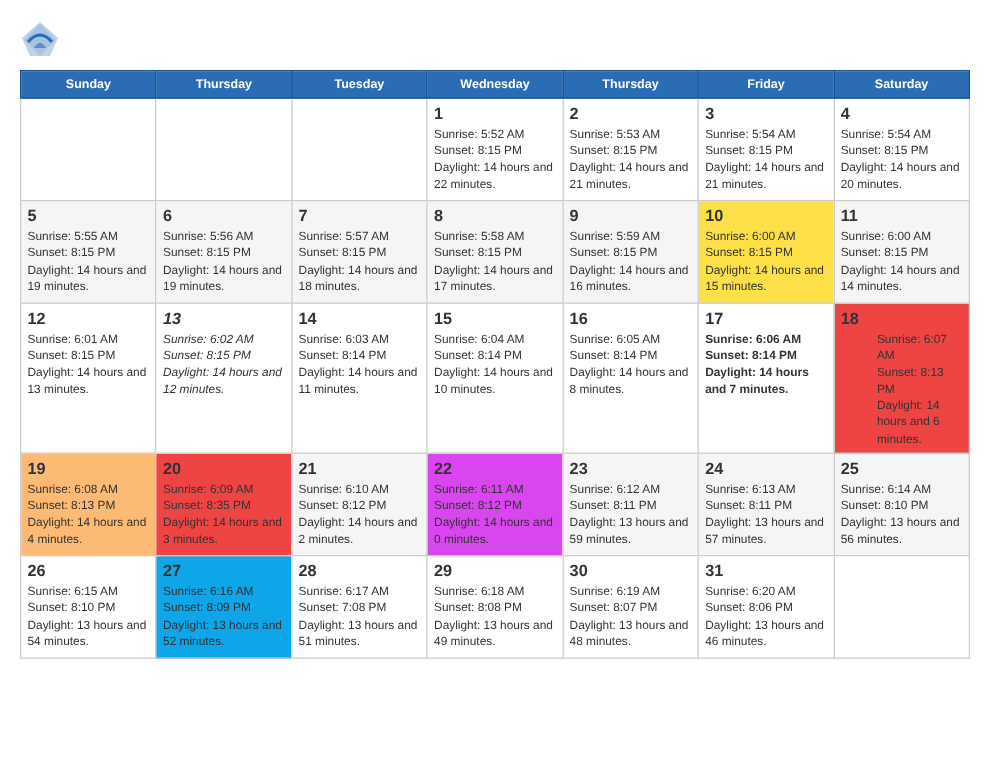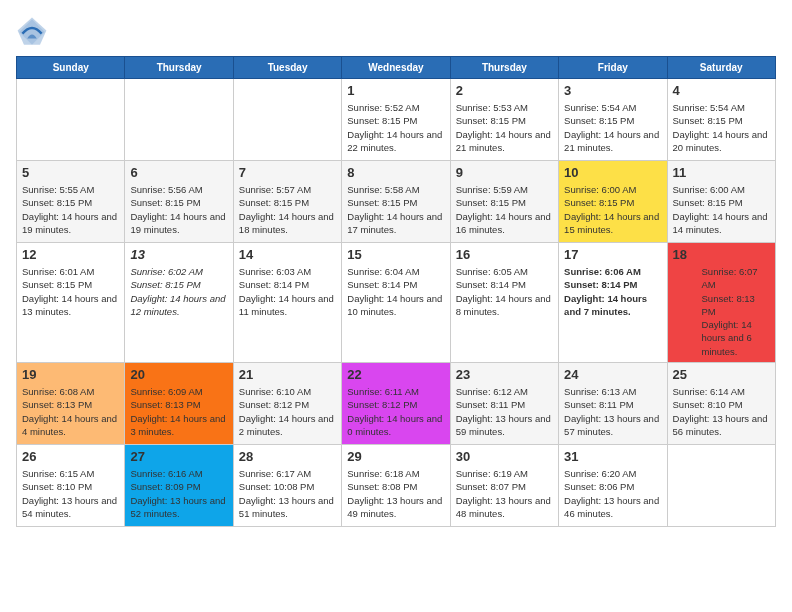--- a/index.html
+++ b/index.html
@@ -237,24 +237,24 @@
 Daylight: 14 hours and 6 minutes.</div>
         </td>
       </tr>
       <tr>
         <td style="background-color: #fdba74;">
           <span class="day-num">19</span>
           <div class="cell-info" style="white-space: pre-line;">Sunrise: 6:08 AM
 Sunset: 8:13 PM
 Daylight: 14 hours and 4 minutes.</div>
         </td>
-        <td style="background-color: #f97316;">
+        <td style="background-color: #ef4444;">
           <span class="day-num">20</span>
           <div class="cell-info" style="white-space: pre-line;">Sunrise: 6:09 AM
-Sunset: 8:13 PM
+Sunset: 8:35 PM
 Daylight: 14 hours and 3 minutes.</div>
         </td>
         <td style="background-color: rgb(245, 245, 245);">
           <span class="day-num">21</span>
           <div class="cell-info" style="white-space: pre-line;">Sunrise: 6:10 AM
 Sunset: 8:12 PM
 Daylight: 14 hours and 2 minutes.</div>
         </td>
         <td style="background-color: #d946ef;">
           <span class="day-num">22</span>
@@ -290,21 +290,21 @@
         </td>
         <td style="background-color: #0ea5e9;">
           <span class="day-num">27</span>
           <div class="cell-info" style="white-space: pre-line;">Sunrise: 6:16 AM
 Sunset: 8:09 PM
 Daylight: 13 hours and 52 minutes.</div>
         </td>
         <td style="background-color: rgb(255, 255, 255);">
           <span class="day-num">28</span>
           <div class="cell-info" style="white-space: pre-line;">Sunrise: 6:17 AM
-Sunset: 10:08 PM
+Sunset: 7:08 PM
 Daylight: 13 hours and 51 minutes.</div>
         </td>
         <td style="background-color: rgb(255, 255, 255);">
           <span class="day-num">29</span>
           <div class="cell-info" style="white-space: pre-line;">Sunrise: 6:18 AM
 Sunset: 8:08 PM
 Daylight: 13 hours and 49 minutes.</div>
         </td>
         <td style="background-color: rgb(255, 255, 255);">
           <span class="day-num">30</span>

